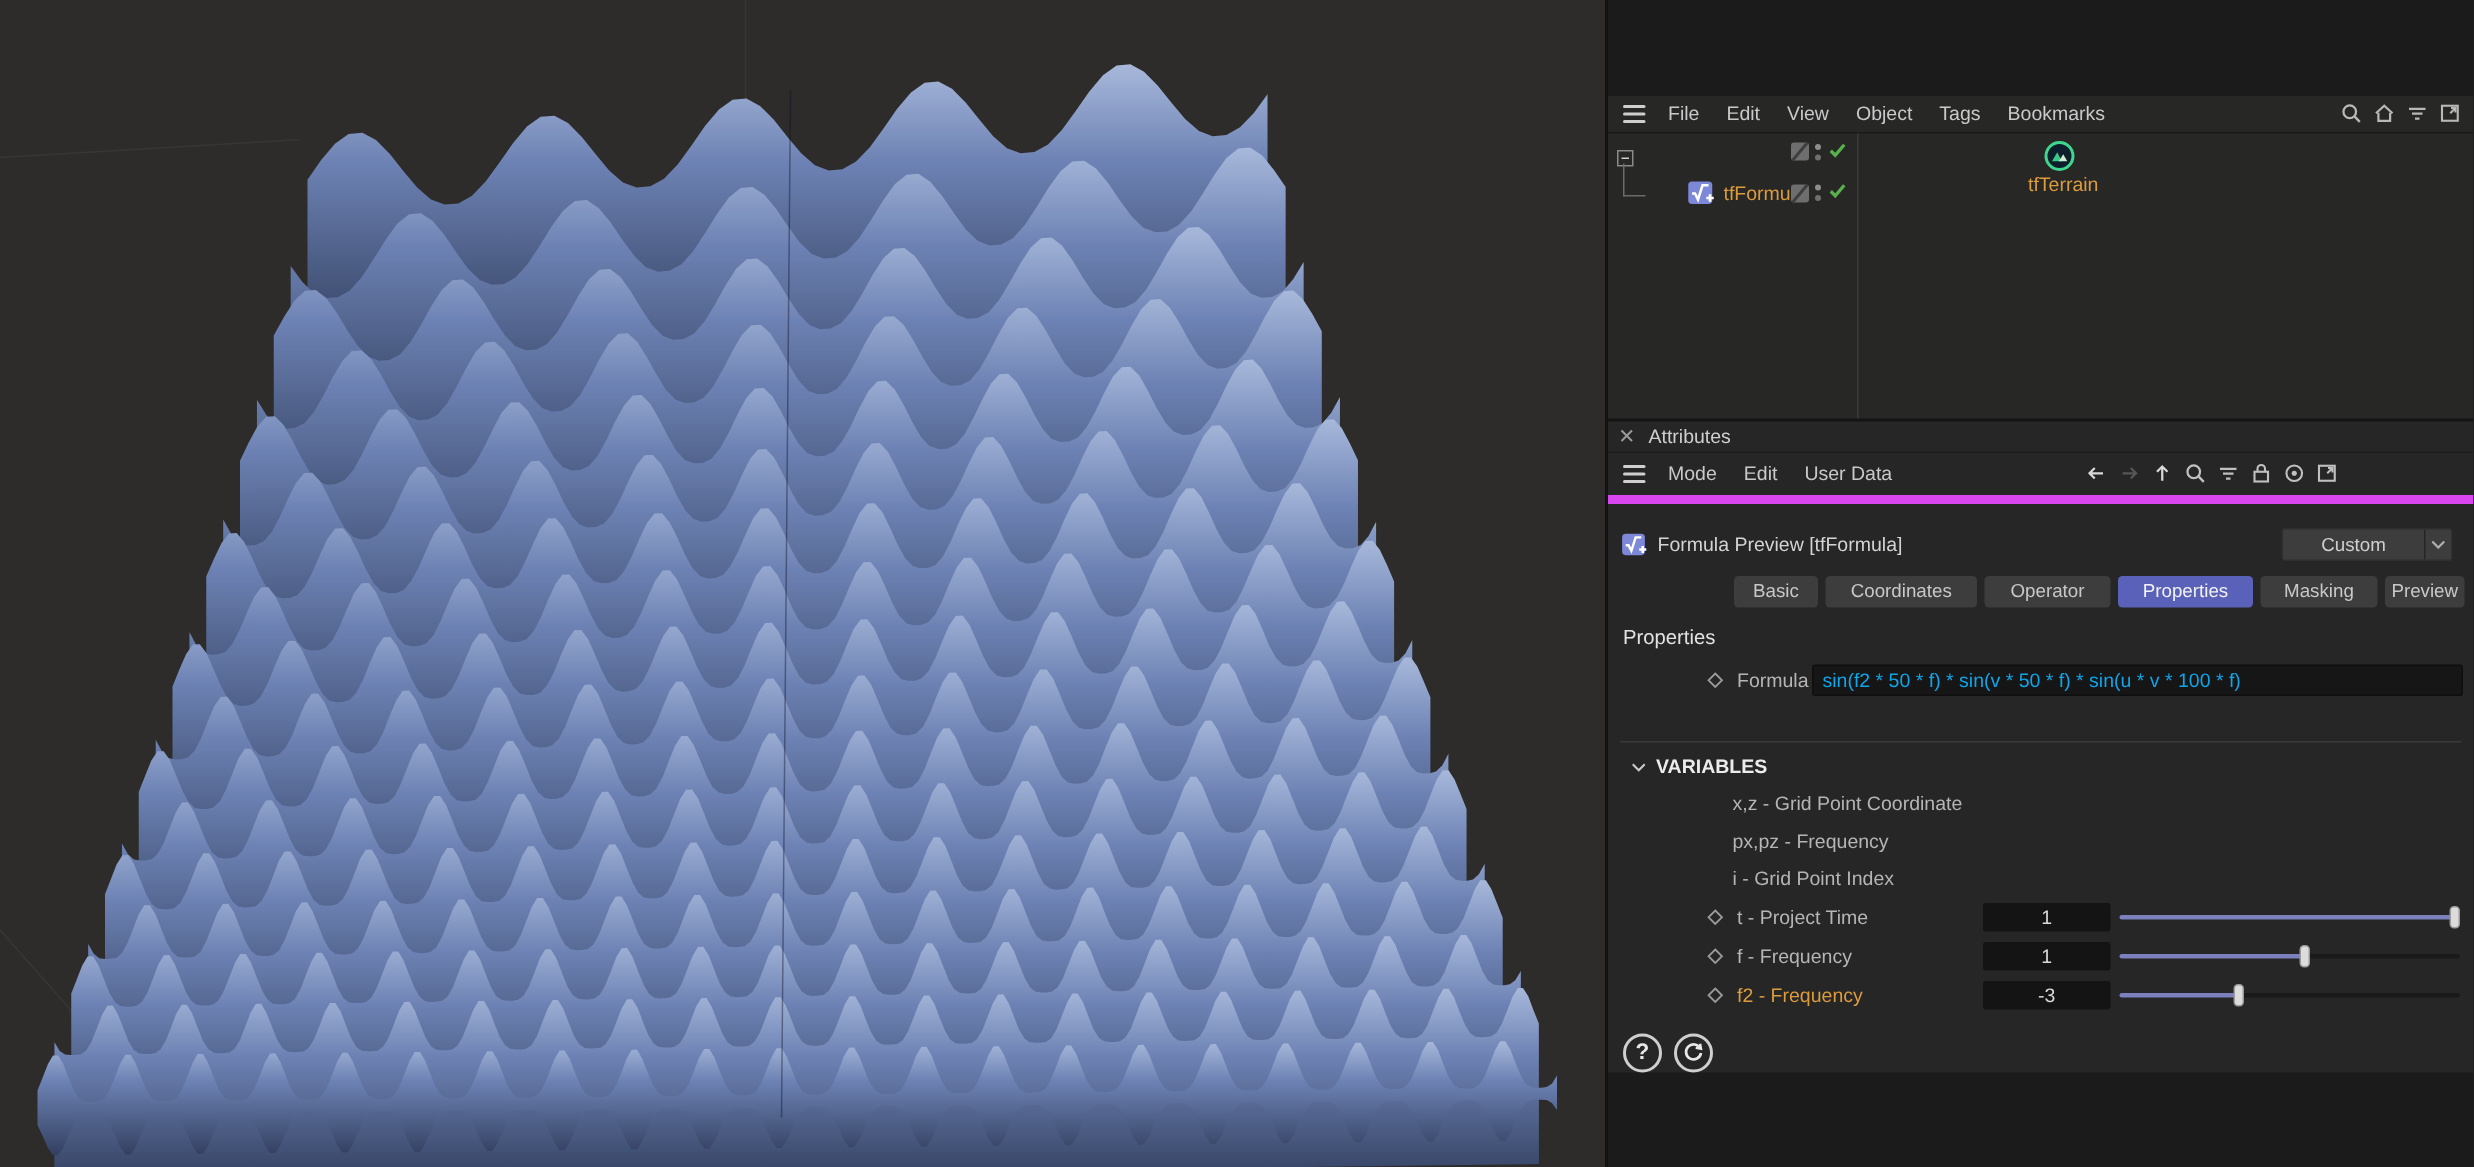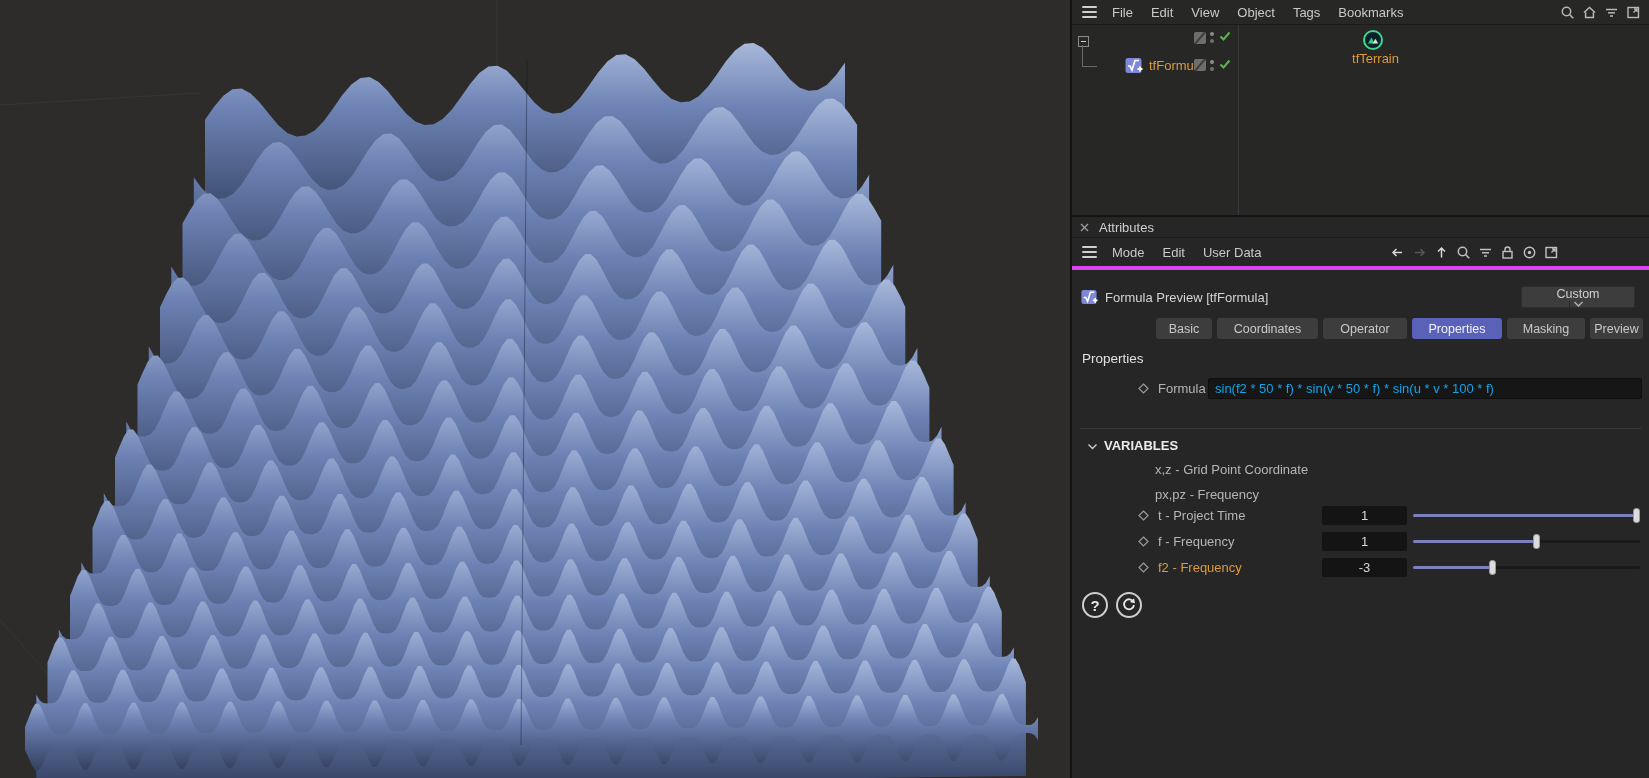--- a/index.html
+++ b/index.html
@@ -1,17 +1,17 @@
 <!DOCTYPE html>
 <html><head>
 <meta charset="utf-8">
 <style>
   html,body{margin:0;padding:0;background:#1b1b1b;}
   body{width:1649px;height:778px;overflow:hidden;font-family:"Liberation Sans",sans-serif;-webkit-font-smoothing:antialiased;}
-  .app{display:flex;width:1649px;height:778px;}
+  .app{display:flex;width:1649px;height:778px;align-items:center;}
 
   
   .viewport{position:relative;width:1070px;height:778px;background:#2d2c2a;border-right:2px solid #121212;flex:none;}
   .viewport svg{position:absolute;inset:0;}
 
   
   .panel{flex:1;display:flex;flex-direction:column;background:#262626;color:#c9c9c9;font-size:13px;min-width:0;}
 
   
   .om{height:215px;flex:none;display:flex;flex-direction:column;background:#272726;}
@@ -31,25 +31,25 @@
   .row-icons{position:absolute;left:122px;display:flex;align-items:center;gap:4px;}
   .layer-chip{width:12px;height:12px;border-radius:2px;background:#6e6e6e;position:relative;overflow:hidden;}
   .layer-chip i{position:absolute;left:5px;top:-2px;width:2px;height:16px;background:#3e3e3e;transform:rotate(40deg);}
   .vis-dots{display:flex;flex-direction:column;gap:3px;}
   .vis-dots i{width:4px;height:4px;border-radius:50%;background:#8d8d8d;}
   .vis-dots i:last-child{background:#6f6f6f;}
 
   
   .attr{flex:1;display:flex;flex-direction:column;min-height:0;}
   .attr-titlebar{height:20px;flex:none;display:flex;align-items:center;gap:10px;padding:0 8px;border-top:2px solid #141414;border-bottom:1px solid #1c1c1c;color:#cfcfcf;}
-  .attr-modebar{height:28px;flex:none;display:flex;align-items:center;padding:0 8px;border-bottom:4px solid #d946ef;}
+  .attr-modebar{height:28px;flex:none;display:flex;align-items:center;padding:0 8px;border-bottom:6px solid #d946ef;}
   .attr-modebar .bar-icons{margin-right:82px;}
   .attr-header{height:26px;margin-top:14px;flex:none;display:flex;align-items:center;padding:0 8px;color:#d4d4d4;}
   .obj-title{margin-left:7px;white-space:nowrap;}
-  .dropdown{margin-left:auto;margin-right:6px;width:112px;height:20px;display:flex;align-items:center;background:#3d3d3d;border:1px solid #2e2e2e;border-radius:2px;flex-direction:column;}
+  .dropdown{margin-left:auto;margin-right:6px;width:112px;height:20px;display:flex;align-items:center;background:#3d3d3d;border:1px solid #2e2e2e;border-radius:2px;}
   .dropdown .dd-label{flex:1;text-align:center;color:#cfcfcf;font-size:12.5px;}
   .dropdown .dd-arrow{width:17px;height:100%;display:flex;align-items:center;justify-content:center;border-left:1px solid #262626;}
   .attr-tabs{margin-top:8px;flex:none;display:flex;gap:5px;padding-left:84px;height:21px;}
   .tab{height:21px;display:flex;align-items:center;justify-content:center;background:#3d3d3d;border-radius:3px;color:#c8c8c8;font-size:12.5px;flex:none;}
   .tab.active{background:#5a61b9;color:#f2f2f2;}
   .tab:nth-child(1){width:56px;}.tab:nth-child(2){width:101px;}.tab:nth-child(3){width:84px;}
   .tab:nth-child(4){width:90px;}.tab:nth-child(5){width:78px;}.tab:nth-child(6){width:53px;}
   .section-title{margin-top:12px;height:16px;padding-left:10px;font-size:13.5px;color:#e2e2e2;flex:none;}
   .formula-row{margin-top:10px;height:22px;flex:none;display:flex;align-items:center;padding-left:66px;}
   .diamond{flex:none;display:flex;}
@@ -417,20 +417,21 @@
 
       <div class="vars-head">
         <span><svg width="9" height="7" viewBox="0 0 9 7">
               <path d="M0.5 1.5 L4.5 5.5 L8.5 1.5" fill="none" stroke="#cccccc" stroke-width="1.4"></path>
             </svg></span>
         <span>VARIABLES</span>
       </div>
 
       <div class="var-info">x,z - Grid Point Coordinate</div>
       <div class="var-info">px,pz - Frequency</div>
+      <div class="var-info" style="margin-bottom:6px;">i - Grid Point Index</div>
 
       <div class="slider-row">
         <span class="diamond">
             <svg width="11" height="11" viewBox="0 0 11 11">
               <path d="M5.5 1 L10 5.5 L5.5 10 L1 5.5 Z" fill="none" stroke="#9a9a9a" stroke-width="1.2"></path>
             </svg>
           </span>
         <span class="lbl">t - Project Time</span>
         <span class="valbox">1</span>
         <span class="slider">

